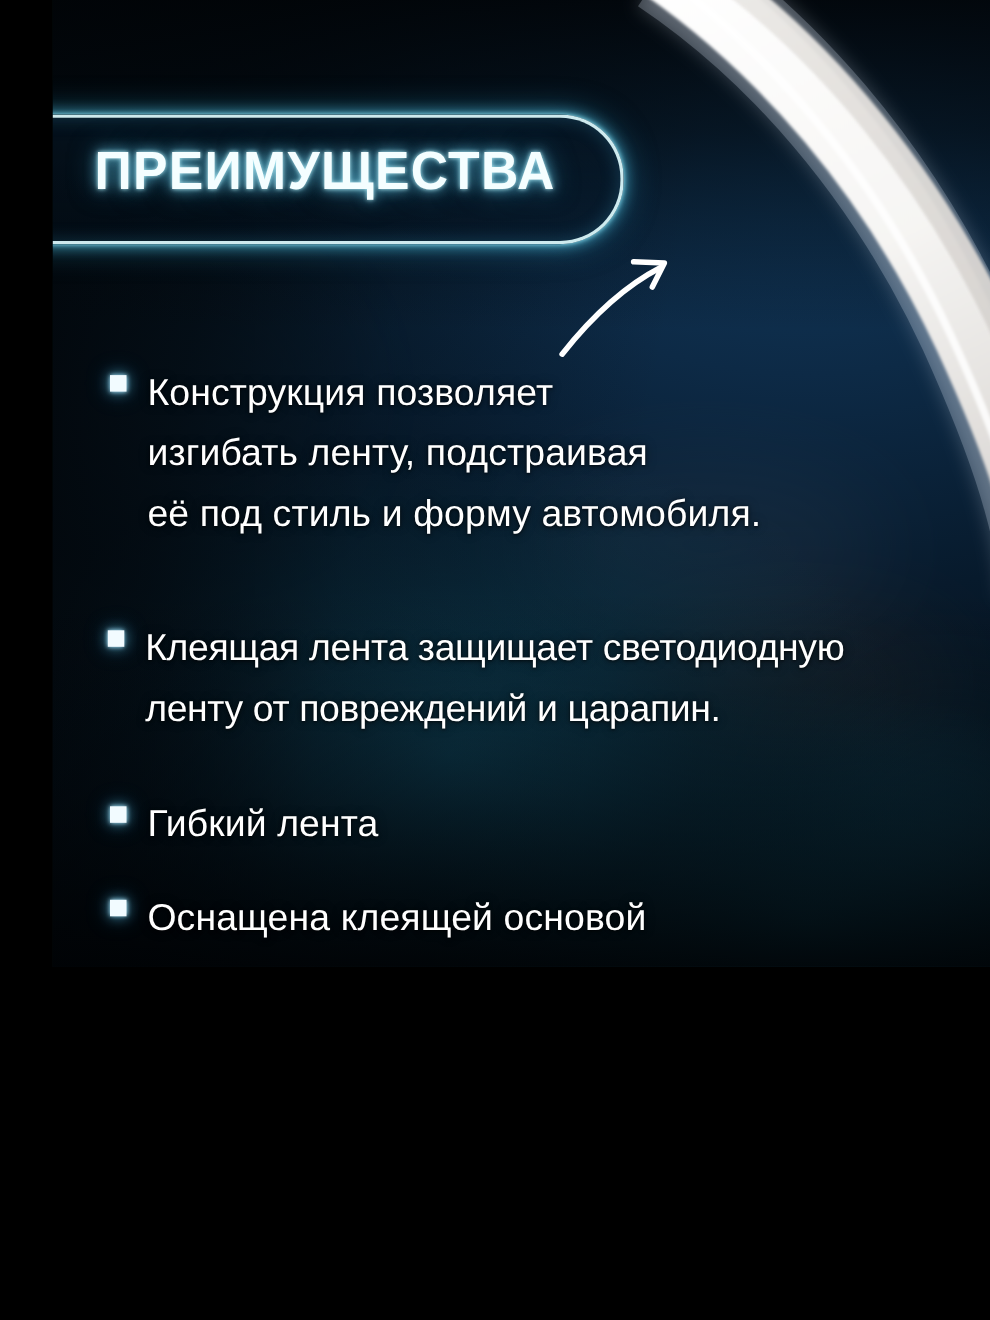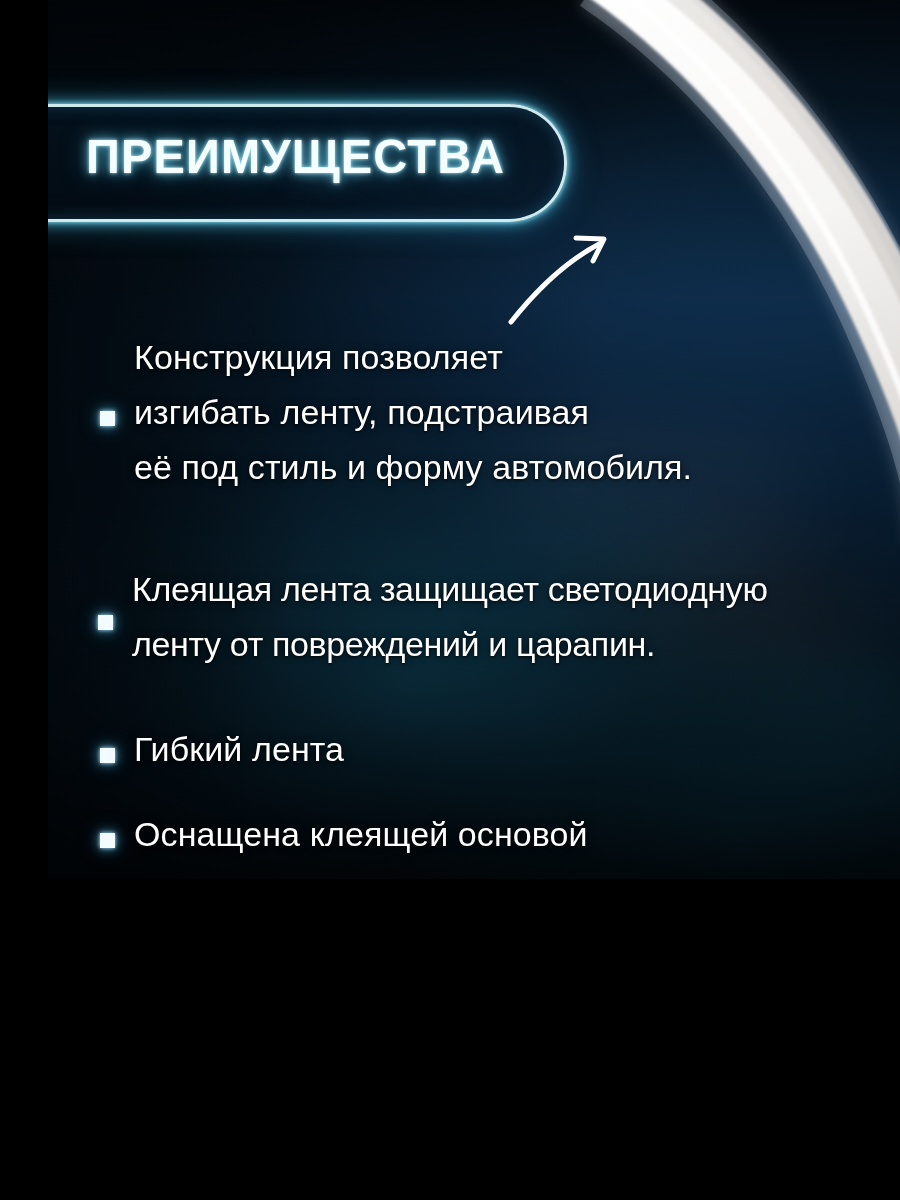--- a/index.html
+++ b/index.html
@@ -114,21 +114,21 @@
   
   .bullets {
     position: absolute;
     left: 52px;
     top: 330px;
     width: 850px;
   }
   .bullet-row {
     position: absolute;
     display: flex;
-    align-items: center;
+    align-items: flex-start;
   }
   .bullet-marker {
     flex: 0 0 auto;
     width: 15px;
     height: 15px;
     margin-top: 11px;
     margin-right: 19px;
     background: #f2fbff;
     box-shadow:
       0 0 4px rgba(180,235,255,0.95),

